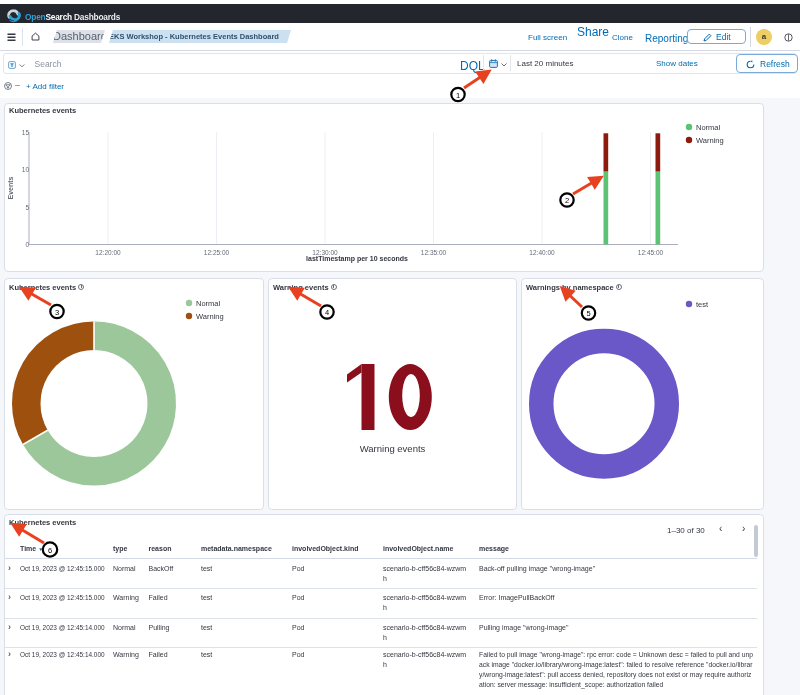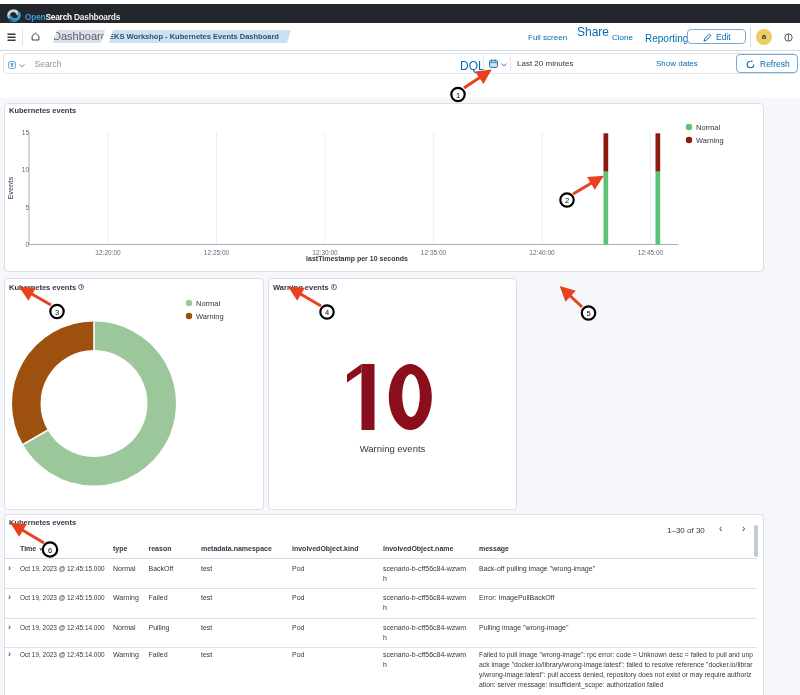--- a/index.html
+++ b/index.html
@@ -106,20 +106,28 @@
     <div class="abs" style="left:736px; top:3px; width:62px; height:19px; border:1px solid #79aad9;
          border-radius:4px; background:#fff;">
       <svg class="abs" style="left:9px; top:5px;" width="9" height="9" viewBox="0 0 9 9">
         <path d="M7.8 4.5 A 3.3 3.3 0 1 1 4.5 1.2" fill="none" stroke="#006BB4" stroke-width="1.1"></path>
         <path d="M4.5 1.2 L6.3 0.2 L6.3 2.4 Z" fill="#006BB4"></path>
       </svg>
       <div class="abs blue" style="left:23px; top:4px; font-size:8.5px;">Refresh</div>
     </div>
   </div>
 
+  <div id="filters">
+    <svg class="abs" style="left:4px; top:7px;" width="8" height="8" viewBox="0 0 8 8">
+      <circle cx="4" cy="4" r="3.5" fill="none" stroke="#5a6472" stroke-width="0.8"></circle>
+      <path d="M1.8 2.8 H6.2 L4.6 4.6 V6 H3.4 V4.6 Z" fill="none" stroke="#5a6472" stroke-width="0.8" stroke-linejoin="round"></path>
+    </svg>
+    <div class="abs" style="left:15px; top:10px; width:5px; height:1px; background:#98a2b3;"></div>
+    <div class="abs blue" style="left:26px; top:6.5px; font-size:8px;">+ Add filter</div>
+  </div>
 
   <div id="content">
 
     <div class="panel" style="left:4px; top:5px; width:760px; height:169px;">
       <div class="ptitle" style="top:2px;">Kubernetes events</div>
       <svg class="abs" style="left:0; top:0;" width="758" height="167" viewBox="0 0 758 167">
 
         <g stroke="#eceff4" stroke-width="1">
           <path d="M103 28 V140.5"></path>
             <path d="M211.5 28 V140.5"></path>
@@ -180,20 +188,28 @@
       <svg class="abs" style="left:0; top:0;" width="247" height="230" viewBox="0 0 247 230">
         <g fill="#8b0e1d">
           <rect x="92.5" y="85" width="13" height="66"></rect>
           <path d="M92.5 85 L78 95.5 L78 103.5 L92.5 93.5 Z"></path>
           <path fill-rule="evenodd" d="M141.3 85 A 21.5 33 0 1 1 141.29 85 Z M142 94.9 A 8.8 21.6 0 1 0 142.01 94.9 Z"></path>
         </g>
       </svg>
       <div class="abs" style="left:0; top:164px; width:247px; text-align:center; font-size:9.5px; color:#343741;">Warning events</div>
     </div>
 
+    <div class="panel" style="left:521px; top:180px; width:243px; height:232px;">
+      <div class="ptitle">Warnings by namespace<span class="icirc"></span></div>
+      <svg class="abs" style="left:0; top:0;" width="241" height="230" viewBox="0 0 241 230">
+        <circle cx="82" cy="124.8" r="62.75" fill="none" stroke="#6a57c8" stroke-width="24.5"></circle>
+        <circle cx="167" cy="25" r="3.2" fill="#6a57c8"></circle>
+        <text x="174" y="27.5" font-size="7.5" fill="#343741">test</text>
+      </svg>
+    </div>
 
     <div class="panel" style="left:4px; top:416px; width:760px; height:240px;">
       <div class="ptitle" style="top:3px;">Kubernetes events</div>
       <div class="abs dark" style="left:662px; top:11px; font-size:8px;">1–30 of 30</div>
       <div class="abs" style="left:714px; top:8px; font-size:10px; color:#343741;">‹</div>
       <div class="abs" style="left:737px; top:8px; font-size:10px; color:#343741;">›</div>
       <div class="abs" style="left:749px; top:10px; width:3.5px; height:32px; background:#c4cad4; border-radius:2px;"></div>
 
       <div class="abs" style="left:0; top:30px; width:752px; height:14px; border-bottom:1px solid #d3dae6;">
         <span class="abs" style="left:15px; font-weight:bold; font-size:7px; color:#343741;">Time <span style="color:#2e5f8a; font-size:5px;">▼</span></span>

